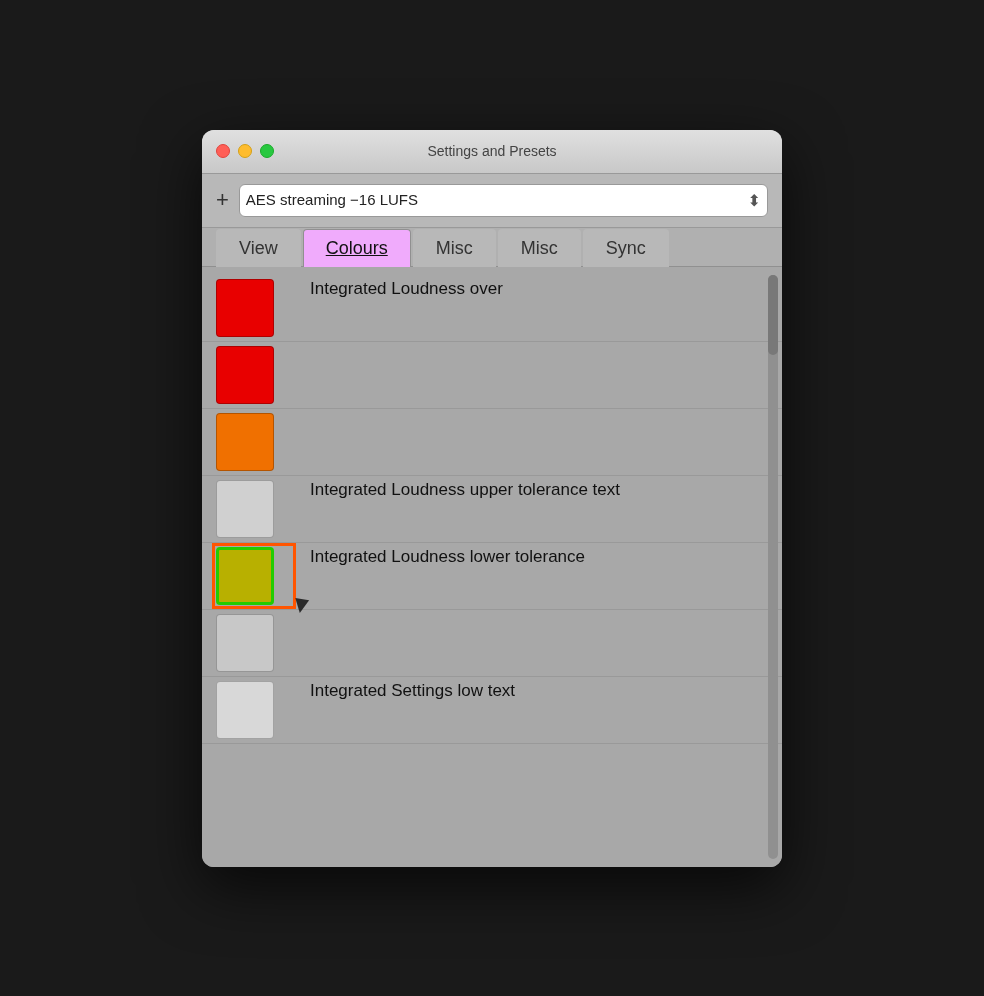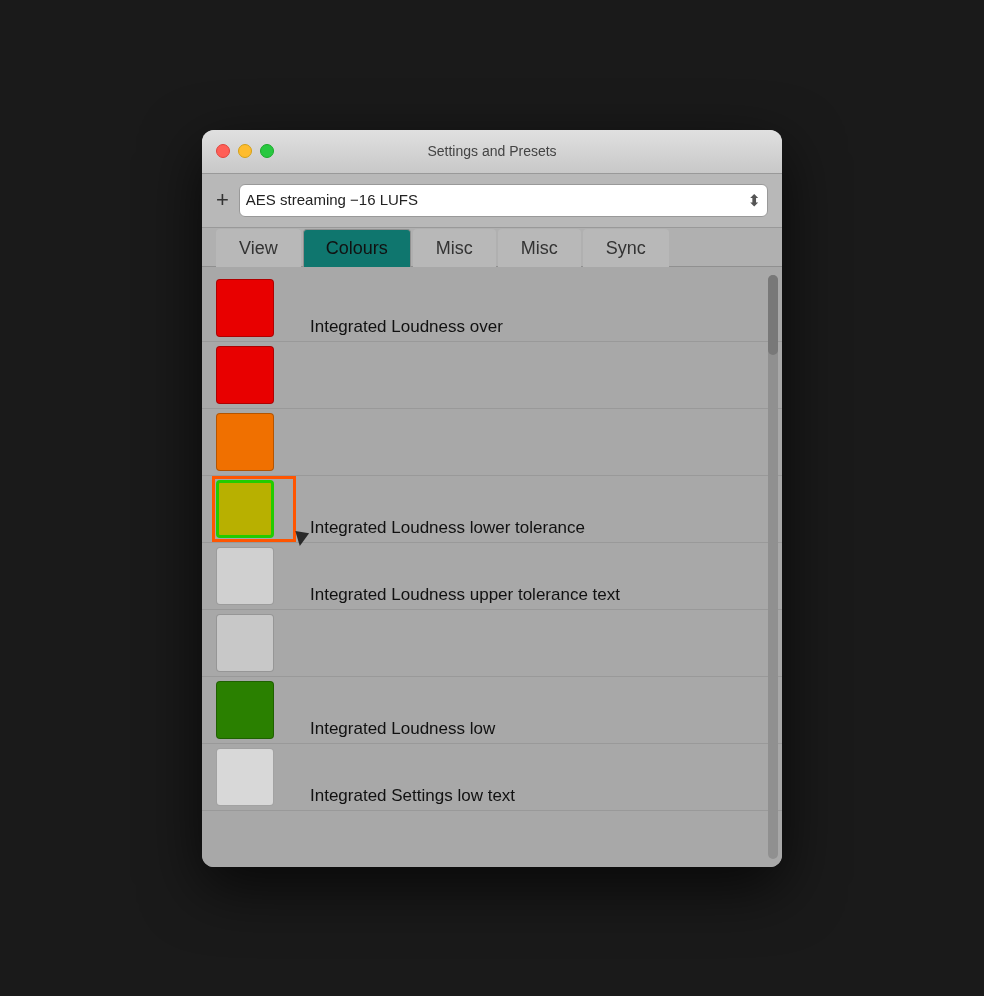--- a/index.html
+++ b/index.html
@@ -125,41 +125,42 @@
       border: 1px solid transparent;
       border-bottom: none;
       border-radius: 4px 4px 0 0;
       background: #b8b8b8;
       margin-right: 2px;
       position: relative;
       top: 1px;
     }
 
     .tab.active {
-      background: #0f766e;
+      background: #f0abfc;
       border-color: #909090;
       color: #111;
+      text-decoration: underline;
     }
 
     .content-area {
       background: #a8a8a8;
       padding: 0;
       position: relative;
       min-height: 600px;
     }
 
     .scrollable-list {
       padding: 8px 0;
       overflow-y: auto;
       max-height: 620px;
     }
 
     .color-row {
       display: flex;
-      align-items: flex-end;
+      align-items: flex-start;
       padding: 4px 14px;
       min-height: 65px;
       border-bottom: 1px solid #999;
     }
 
     .color-swatch {
       width: 58px;
       height: 58px;
       border-radius: 4px;
       margin-right: 18px;
@@ -242,42 +243,36 @@
           <div style="position: relative; margin-right: 18px; flex-shrink: 0;">
             <div class="color-swatch" style="background-color: rgb(232, 0, 0); width: 58px; height: 58px; border-radius: 4px; border: 1px solid rgba(0, 0, 0, 0.25);"></div>
           </div>
         </div>
         <div class="color-row">
           <div style="position: relative; margin-right: 18px; flex-shrink: 0;">
             <div class="color-swatch" style="background-color: rgb(240, 112, 0); width: 58px; height: 58px; border-radius: 4px; border: 1px solid rgba(0, 0, 0, 0.25);"></div>
           </div>
         </div>
         <div class="color-row">
+          <div style="position: relative; margin-right: 18px; flex-shrink: 0;">
+            <div class="color-swatch" style="background-color: rgb(208, 208, 208); width: 58px; height: 58px; border-radius: 4px; border: 1px solid rgba(0, 0, 0, 0.25);"></div>
+          </div>
+          <span class="row-label">Integrated Loudness upper tolerance text</span>
+        </div>
+        <div class="color-row">
           <div style="position: relative; margin-right: 18px; flex-shrink: 0; outline: rgb(255, 85, 0) solid 3px; outline-offset: 1px;">
             <div class="color-swatch" style="background-color: rgb(184, 176, 0); width: 58px; height: 58px; border-radius: 4px; border: 3px solid rgb(34, 204, 0);"></div>
             <div style="position: absolute; bottom: -8px; right: -16px; width: 0px; height: 0px; border-left: 7px solid transparent; border-right: 7px solid transparent; border-top: 14px solid rgba(20, 20, 20, 0.85); transform: rotate(10deg); z-index: 10;"></div>
           </div>
           <span class="row-label">Integrated Loudness lower tolerance</span>
         </div>
         <div class="color-row">
           <div style="position: relative; margin-right: 18px; flex-shrink: 0;">
-            <div class="color-swatch" style="background-color: rgb(208, 208, 208); width: 58px; height: 58px; border-radius: 4px; border: 1px solid rgba(0, 0, 0, 0.25);"></div>
-          </div>
-          <span class="row-label">Integrated Loudness upper tolerance text</span>
-        </div>
-        <div class="color-row">
-          <div style="position: relative; margin-right: 18px; flex-shrink: 0;">
             <div class="color-swatch" style="background-color: rgb(200, 200, 200); width: 58px; height: 58px; border-radius: 4px; border: 1px solid rgba(0, 0, 0, 0.25);"></div>
           </div>
-        </div>
-        <div class="color-row">
-          <div style="position: relative; margin-right: 18px; flex-shrink: 0;">
-            <div class="color-swatch" style="background-color: rgb(42, 128, 0); width: 58px; height: 58px; border-radius: 4px; border: 1px solid rgba(0, 0, 0, 0.25);"></div>
-          </div>
-          <span class="row-label">Integrated Loudness low</span>
         </div>
         <div class="color-row">
           <div style="position: relative; margin-right: 18px; flex-shrink: 0;">
             <div class="color-swatch" style="background-color: rgb(216, 216, 216); width: 58px; height: 58px; border-radius: 4px; border: 1px solid rgba(0, 0, 0, 0.25);"></div>
           </div>
           <span class="row-label">Integrated Settings low text</span>
         </div>
       </div>
     <div class="scrollbar-track">
       <div class="scrollbar-thumb"></div>

